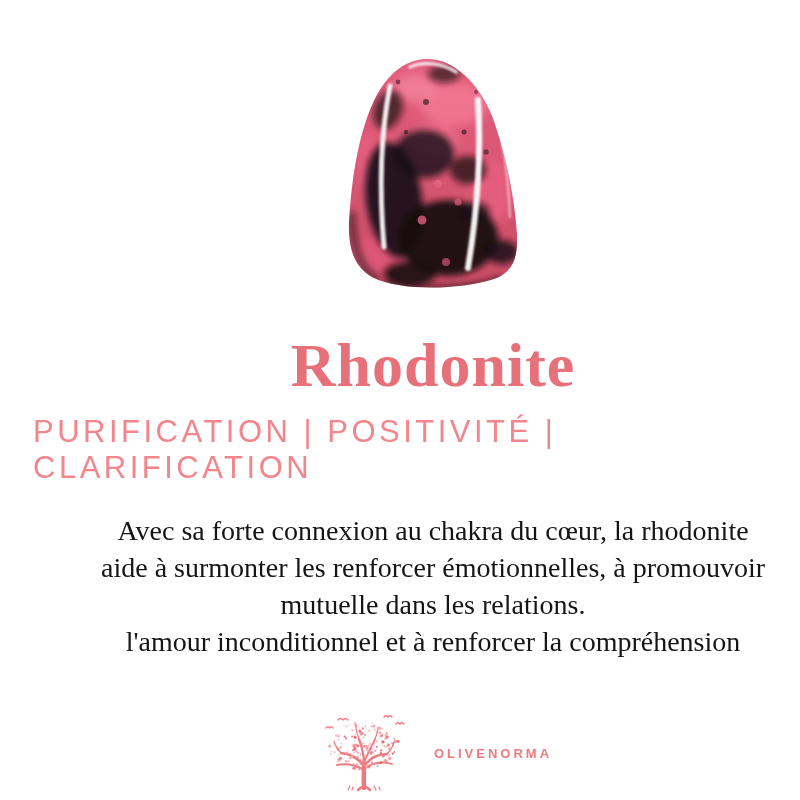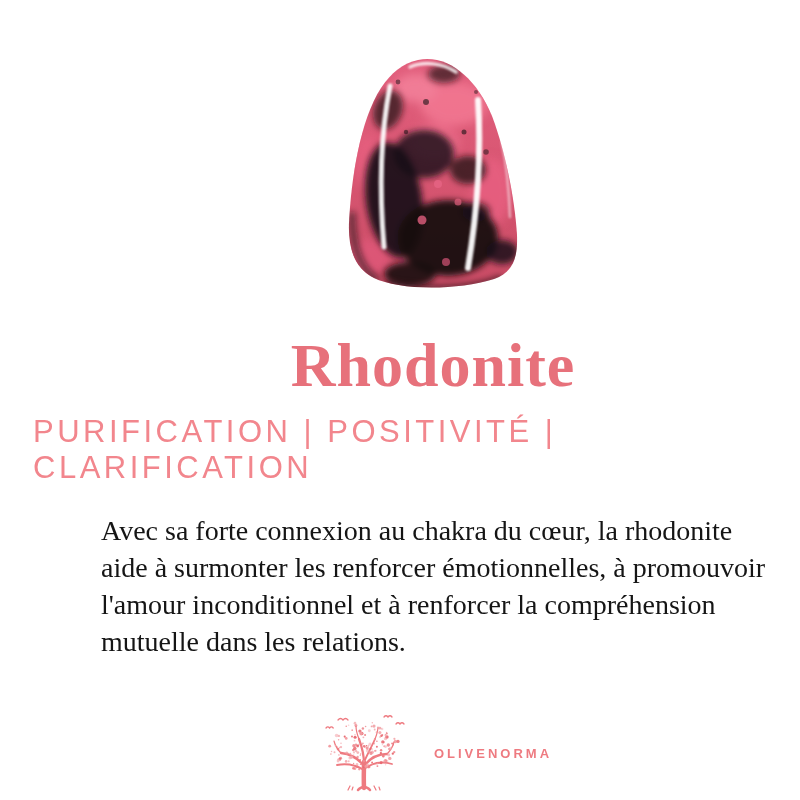--- a/index.html
+++ b/index.html
@@ -35,20 +35,21 @@
     letter-spacing:3.5px;
     color:#f2868d;
     font-weight:400;
   }
   .description{
     margin-top:26px;
     font-family:"Liberation Serif","DejaVu Serif",serif;
     font-size:28px;
     line-height:37px;
     color:#151515;
+    text-align:center;
   }
   .description div{white-space:nowrap;}
   .logo{
     margin-top:52px;
     display:flex;flex-direction:row;align-items:center;gap:20px;
   }
   .brand-name{
     margin-top:3px;
     font-size:13px;
     font-weight:700;
@@ -143,22 +144,22 @@
     </svg>
   </div>
 
   <div class="title">Rhodonite</div>
 
   <div class="keywords">PURIFICATION | POSITIVITÉ | CLARIFICATION</div>
 
   <div class="description">
     <div>Avec sa forte connexion au chakra du cœur, la rhodonite</div>
     <div>aide à surmonter les renforcer émotionnelles, à promouvoir</div>
+    <div>mutuelle dans les relations.</div>
     <div>l'amour inconditionnel et à renforcer la compréhension</div>
-    <div>mutuelle dans les relations.</div>
   </div>
 
   <div class="logo">
     <svg width="100" height="80" viewBox="0 0 100 80">
 
       <g fill="none" stroke="#ee7a80" stroke-linecap="round">
         <path d="M 50 76 C 49.5 66 50 58 50 50" stroke-width="4.5"></path>
         <path d="M 44 78 C 47 74 53 74 56 78" stroke-width="2.5"></path>
         <path d="M 50 54 C 44 46 36 42 27 41" stroke-width="2.4"></path>
         <path d="M 50 58 C 42 53 33 51 23 53" stroke-width="1.8"></path>

